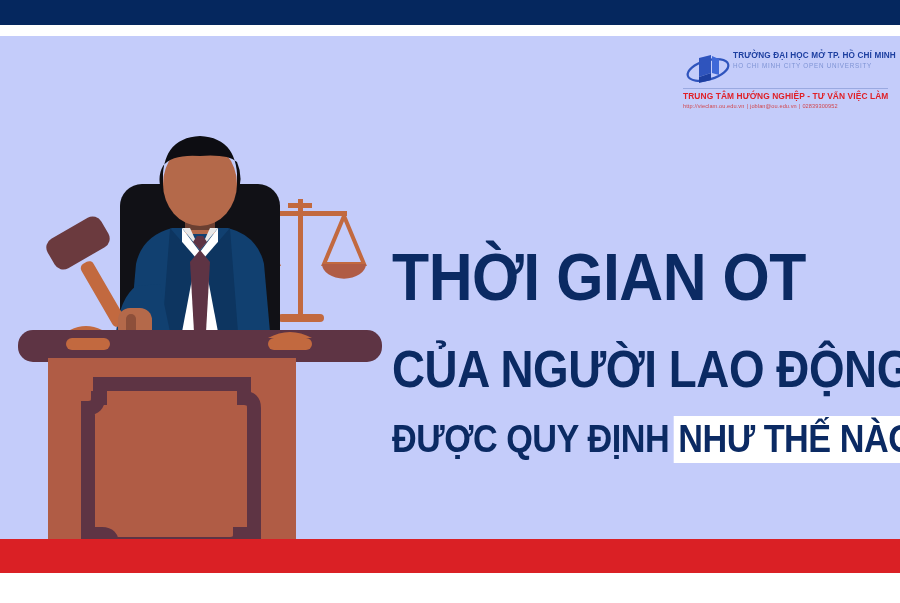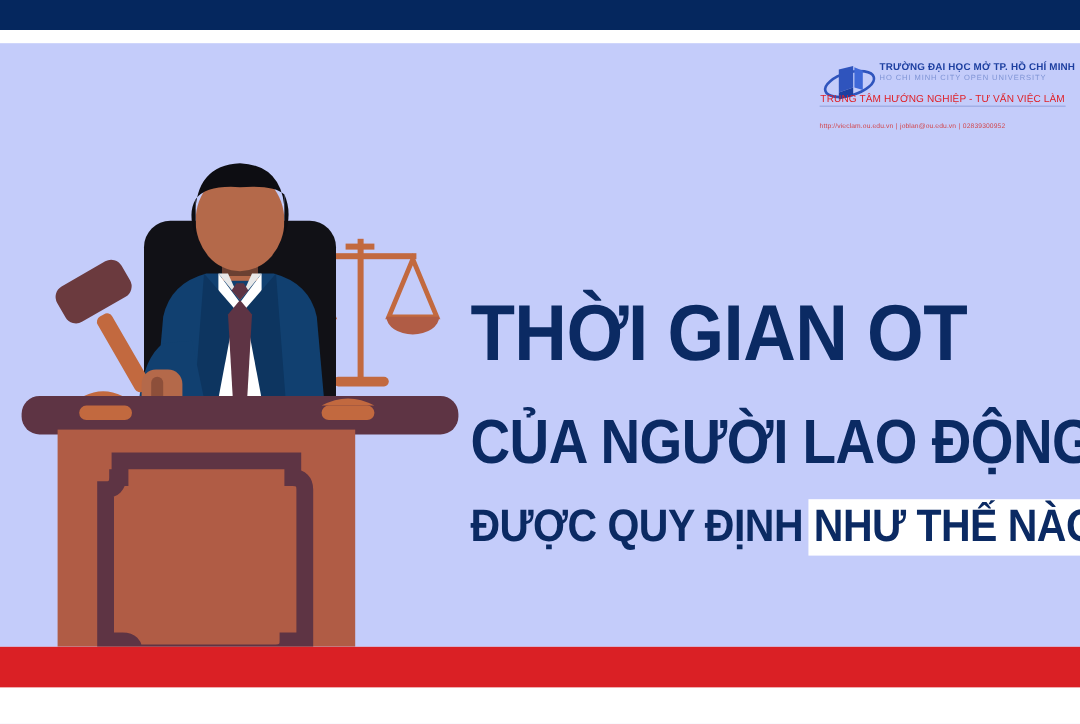--- a/index.html
+++ b/index.html
@@ -97,29 +97,29 @@
     position: absolute;
     left: 0px;
     top: 38px;
     width: 205px;
     height: 1px;
     background: #9aa9e0;
   }
   .logo-l3 {
     position: absolute;
     left: 0px;
-    top: 27px;
+    top: 41px;
     width: 205px;
     font-size: 8.4px;
-    font-weight: normal;
+    font-weight: bold;
     color: #e01f26;
     letter-spacing: 0.1px;
     line-height: 11px;
     white-space: nowrap;
-    text-align: center;
+    text-align: left;
   }
   .logo-l4 {
     position: absolute;
     left: 0px;
     top: 52px;
     width: 210px;
     font-size: 5.6px;
     color: #d1474e;
     letter-spacing: 0.1px;
     line-height: 8px;

